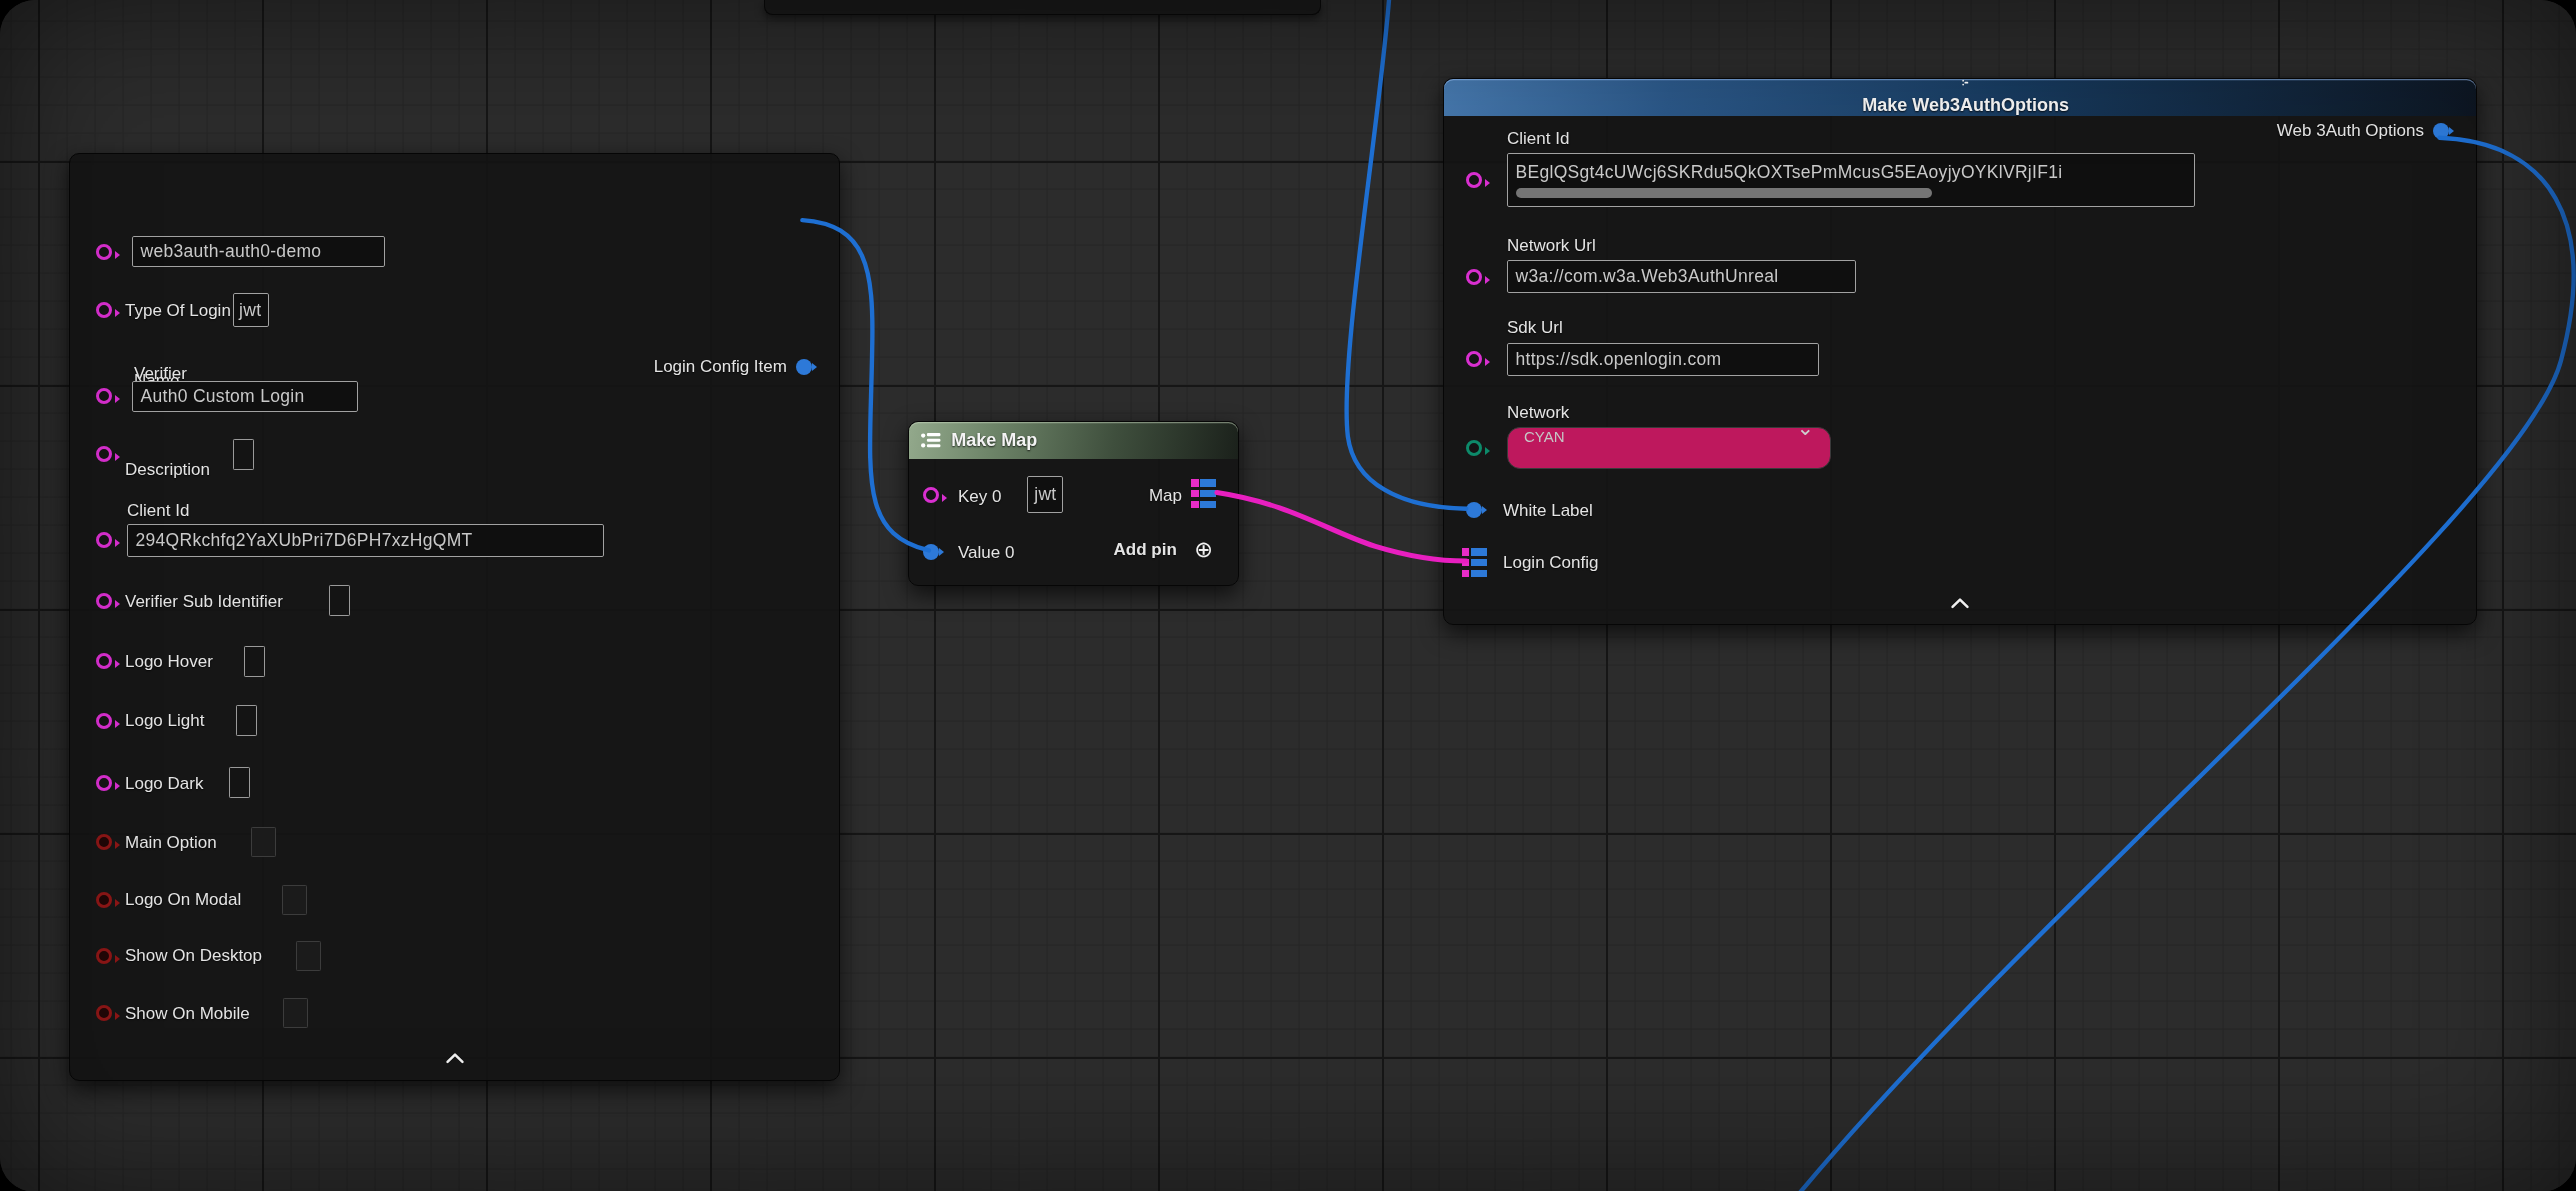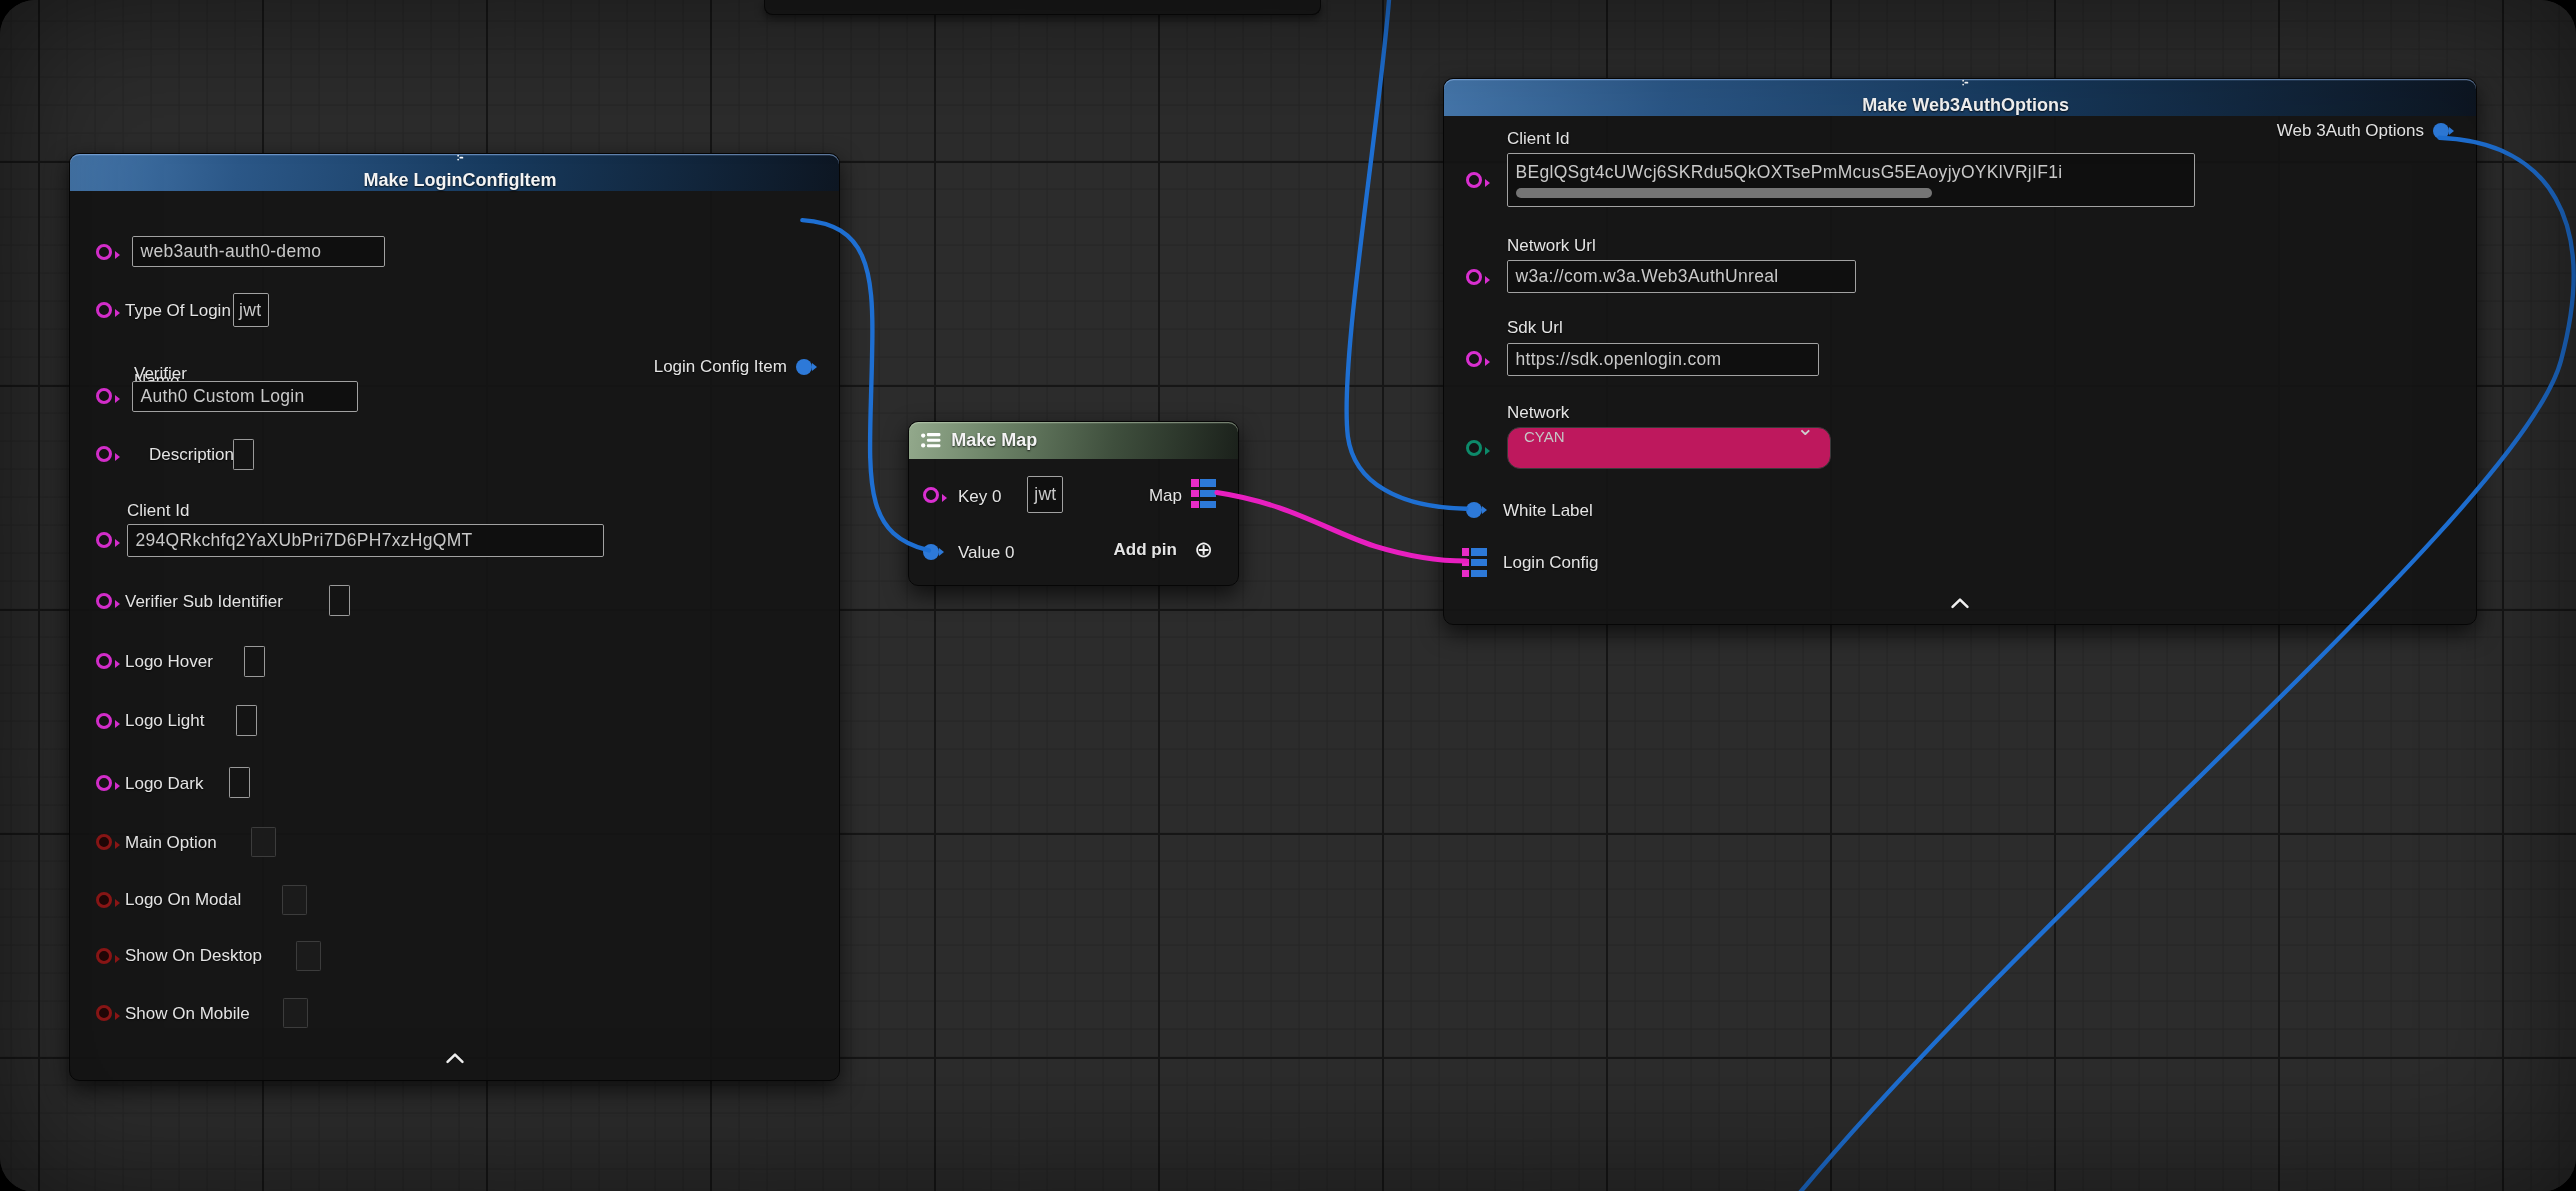--- a/index.html
+++ b/index.html
@@ -64,48 +64,40 @@
 </style>
 </head>
 <body>
 
 <div class="frame">
   <div class="canvas">
 
     <div class="offscreen-node-edge"></div>
 
     <div class="node" style="left:69px;top:153px;width:769px;height:926px;">
-      <div class="nheader blue">
-        <svg width="21" height="21" viewBox="0 0 34 34">
-          <circle cx="6" cy="8" r="4" fill="#fff"></circle>
-            <circle cx="6" cy="26" r="4" fill="#fff"></circle>
-          <rect x="12" y="13" width="18" height="8" rx="4" fill="#fff"></rect>
-        </svg>
-        <span class="ntitle">Make LoginConfigItem</span>
-      </div>
 
       <div class="out-row" style="right:27.4px;top:203px;justify-content:flex-end;">
         <span class="lbl">Login Config Item</span>
         <span class="pin filled blue" style="position:relative;"></span>
       </div>
 
       <span class="label-abs" style="left:64px;top:210px;">Verifier</span>
       <span class="pin hollow magenta" style="left:26px;top:90px;"></span>
       <div class="tbox" style="left:62px;top:82px;width:253px;height:31px;">web3auth-auth0-demo</div>
 
       <span class="pin hollow magenta" style="left:26px;top:148px;"></span>
       <span class="label-abs" style="left:55px;top:147px;">Type Of Login</span>
       <div class="tbox" style="left:163px;top:139px;width:36px;height:34px;padding:0 5px;">jwt</div>
 
       <span class="label-abs" style="left:64px;top:202px;margin-top:15px;">Name</span>
       <span class="pin hollow magenta" style="left:26px;top:234px;"></span>
       <div class="tbox" style="left:62px;top:227px;width:226px;height:31px;">Auth0 Custom Login</div>
 
       <span class="pin hollow magenta" style="left:26px;top:292px;"></span>
-      <span class="label-abs" style="left:55px;top:291px;margin-left:24px;">Description</span>
+      <span class="label-abs" style="left:55px;top:306px;">Description</span>
       <div class="emptyfield" style="left:163px;top:285px;"></div>
 
       <span class="label-abs" style="left:57px;top:347px;">Client Id</span>
       <span class="pin hollow magenta" style="left:26px;top:378px;"></span>
       <div class="tbox" style="left:57px;top:370px;width:477px;height:33px;">294QRkchfq2YaXUbPri7D6PH7xzHgQMT</div>
 
       <span class="pin hollow magenta" style="left:26px;top:439px;"></span>
       <span class="label-abs" style="left:55px;top:438px;">Verifier Sub Identifier</span>
       <div class="emptyfield" style="left:259px;top:431px;"></div>
 

